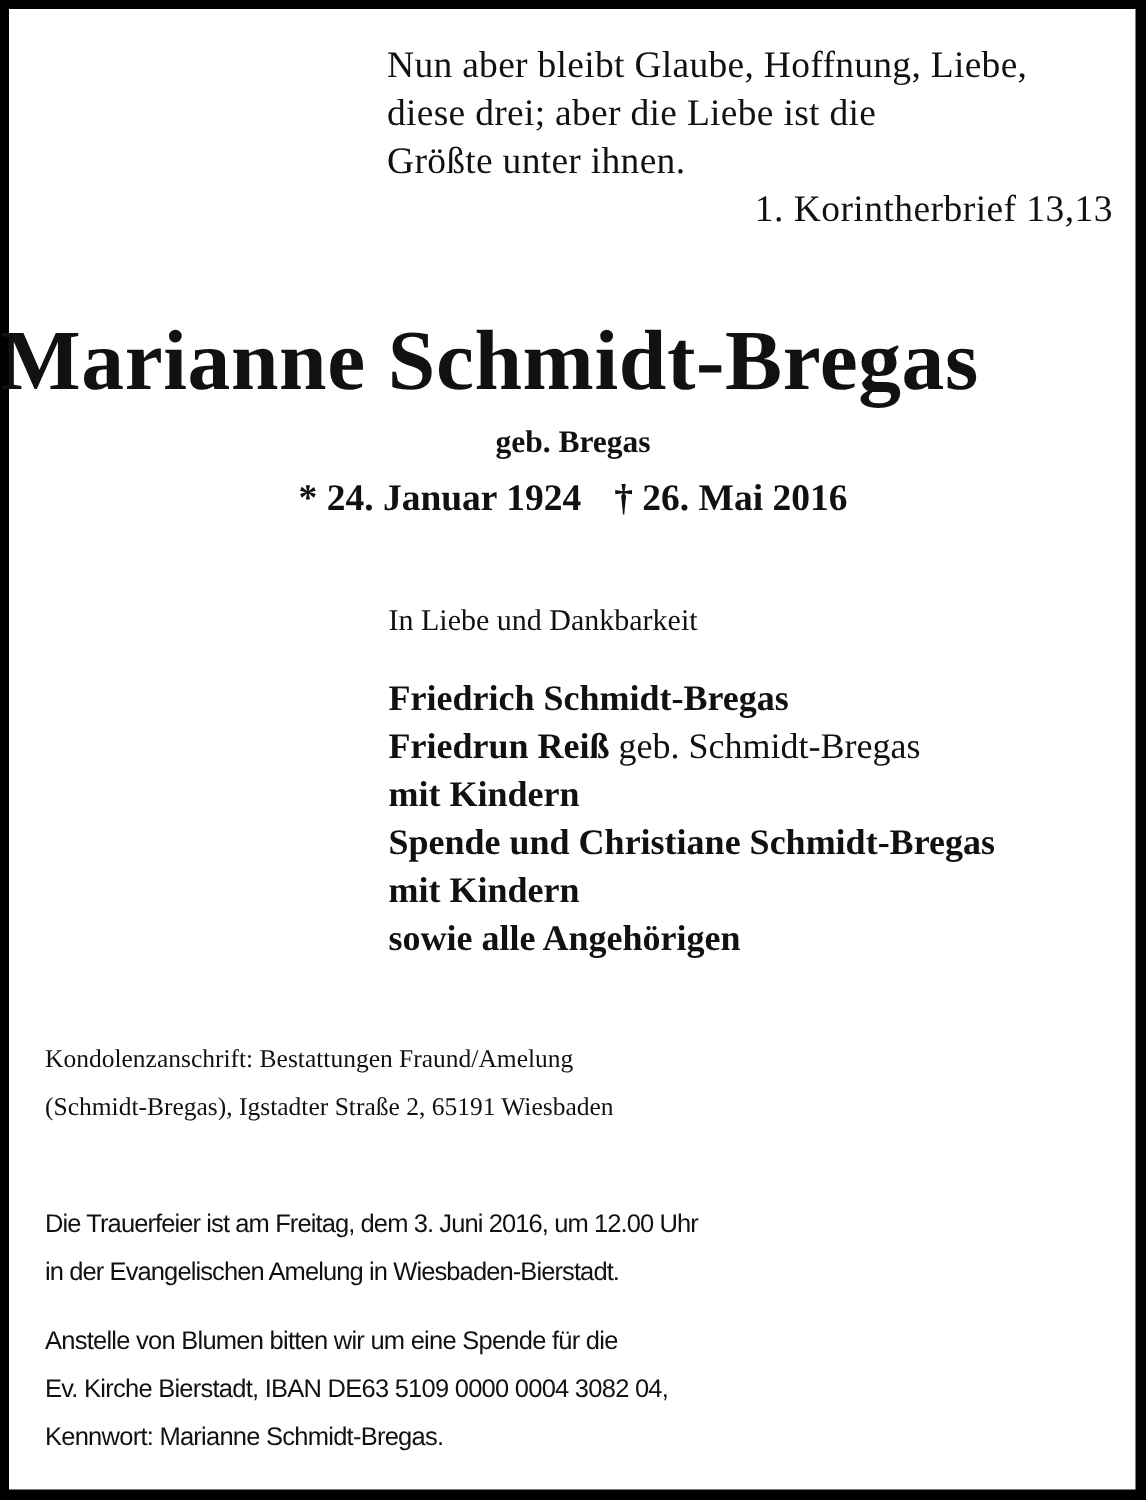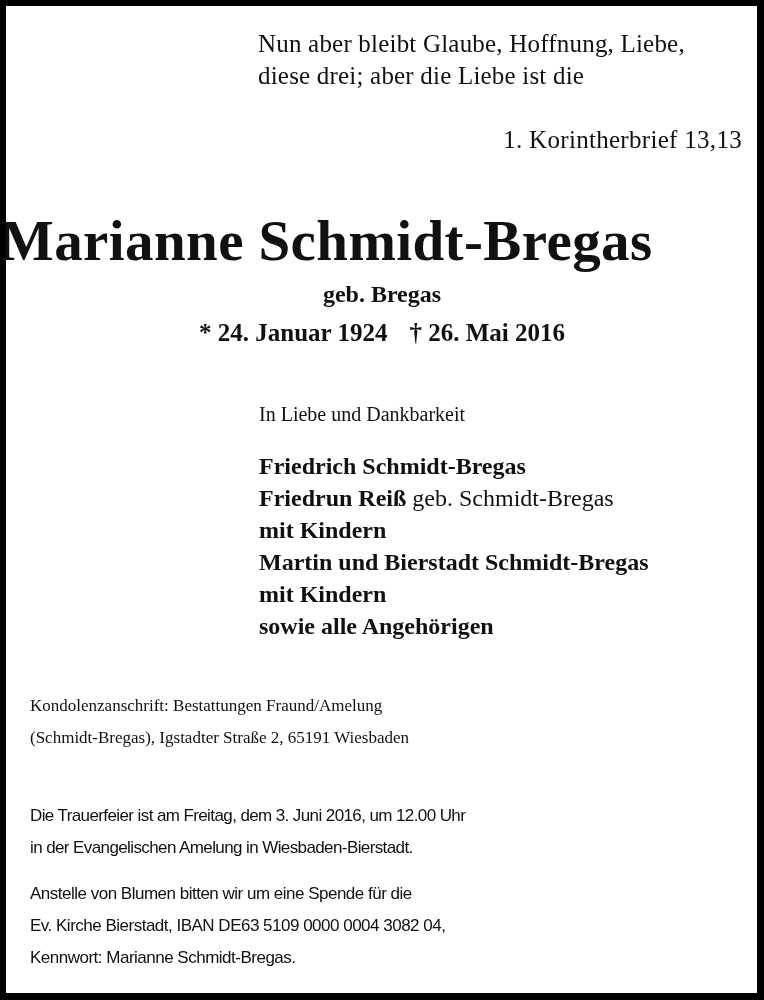--- a/index.html
+++ b/index.html
@@ -52,21 +52,21 @@
       font-weight: bold;
       font-size: 57px;
       line-height: 70px;
       letter-spacing: 0.4px;
     }
     .maiden {
       left: 0; width: 764px; top: 278px;
       text-align: center;
       font-family: "Liberation Serif", serif;
       font-weight: bold;
-      font-size: 24px;
+      font-size: 21px;
       line-height: 32px;
     }
     .dates {
       left: 0; width: 764px; top: 316px;
       text-align: center;
       font-family: "Liberation Serif", serif;
       font-weight: bold;
       font-size: 25px;
       line-height: 34px;
     }
@@ -101,35 +101,36 @@
     .donation { top: 878px; font-family: "Liberation Sans Narrow", "Liberation Sans", sans-serif; letter-spacing: -0.5px; }
   </style>
 </head>
 <body>
 
 <div class="frame"></div>
 
 <div class="abs verse">
   <span class="verse-line">Nun aber bleibt Glaube, Hoffnung, Liebe,</span>
   <span class="verse-line">diese drei; aber die Liebe ist die</span>
+  <span class="verse-line">Größte unter ihnen.</span>
 </div>
 <div class="abs verse-ref">1. Korintherbrief 13,13</div>
 
 <div class="abs name">Marianne Schmidt-Bregas</div>
 <div class="abs maiden">geb. Bregas</div>
 <div class="abs dates">
   <span>* 24. Januar 1924</span><span class="gap"></span><span>† 26. Mai 2016</span>
 </div>
 
 <div class="abs thanks">In Liebe und Dankbarkeit</div>
 <div class="abs mourners">
   <span class="mourner-line"><span class="b">Friedrich Schmidt-Bregas</span><span></span></span>
   <span class="mourner-line"><span class="b">Friedrun Reiß</span><span> geb. Schmidt-Bregas</span></span>
   <span class="mourner-line"><span class="b">mit Kindern</span><span></span></span>
-  <span class="mourner-line"><span class="b">Martin und Bierstadt Schmidt-Bregas</span><span></span></span>
+  <span class="mourner-line"><span class="b">Spende und Christiane Schmidt-Bregas</span><span></span></span>
   <span class="mourner-line"><span class="b">mit Kindern</span><span></span></span>
   <span class="mourner-line"><span class="b">sowie alle Angehörigen</span><span></span></span>
 </div>
 
 <div class="abs para condolence">
   <span class="line">Kondolenzanschrift: Bestattungen Fraund/Amelung</span>
   <span class="line">(Schmidt-Bregas), Igstadter Straße 2, 65191 Wiesbaden</span>
 </div>
 
 <div class="abs para ceremony">

